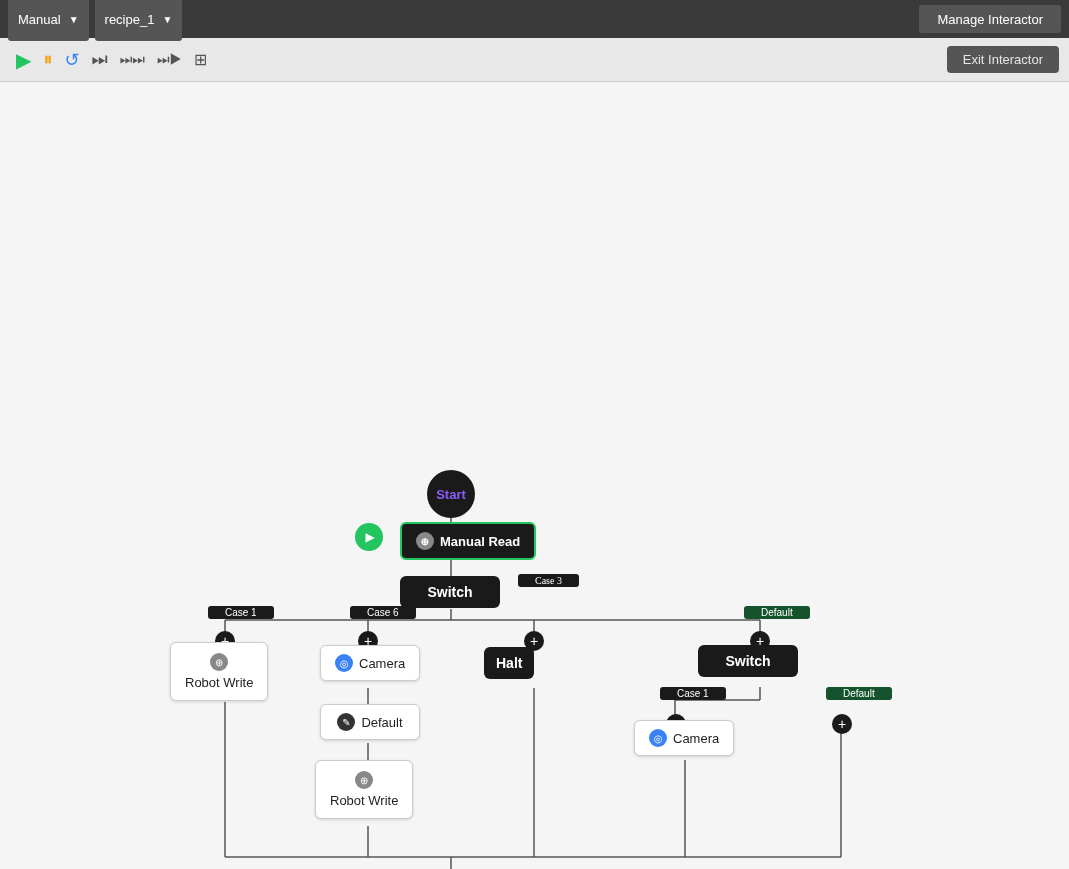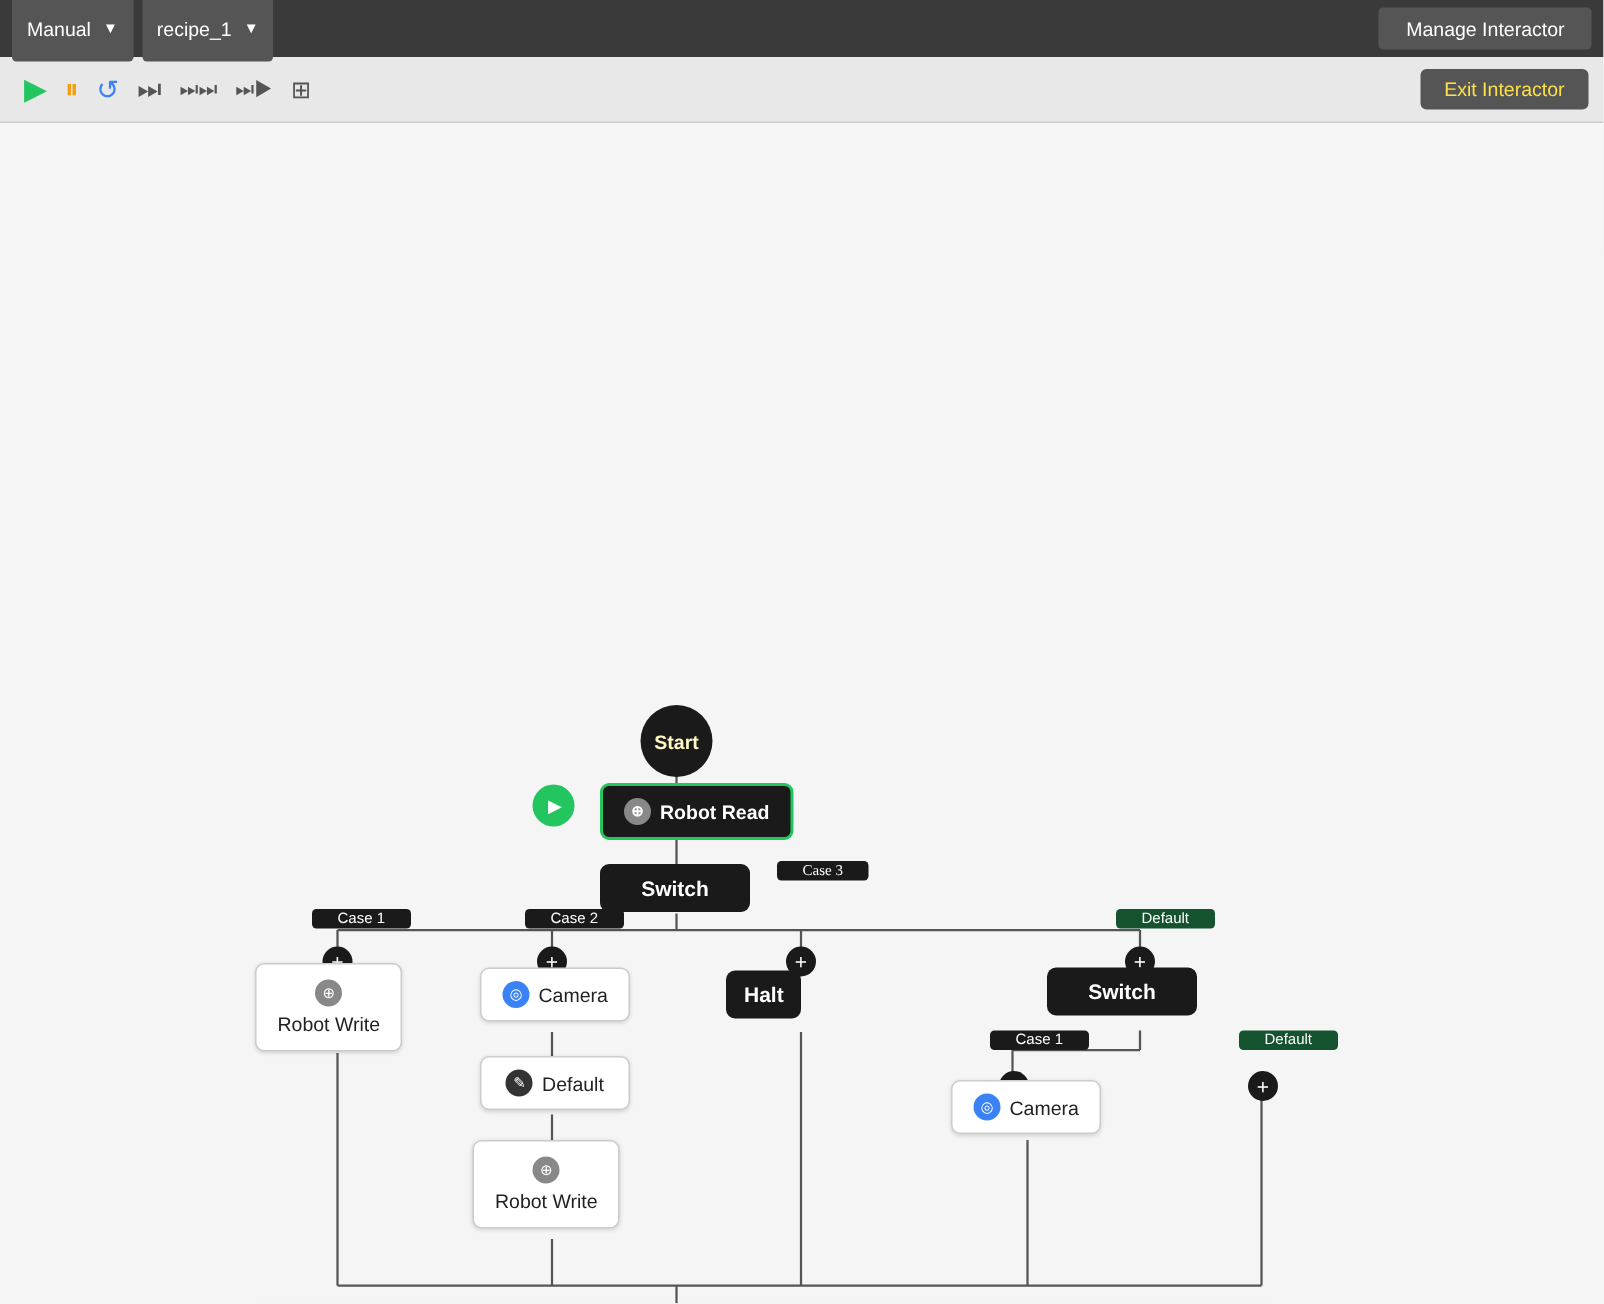--- a/index.html
+++ b/index.html
@@ -57,21 +57,21 @@
       align-items: center;
       justify-content: center;
       border-radius: 3px;
     }
     .tb-btn.play { color: #22c55e; font-size: 20px; }
     .tb-btn.pause { color: #f59e0b; }
     .tb-btn.reload { color: #3b82f6; }
     .exit-btn {
       margin-left: auto;
       background: #555;
-      color: #fde047;
+      color: #e5e5e5;
       border: none;
       padding: 6px 16px;
       font-size: 13px;
       cursor: pointer;
       border-radius: 4px;
     }
 
     
     .canvas {
       width: 1069px;
@@ -94,21 +94,21 @@
       position: absolute;
       display: flex;
       align-items: center;
       justify-content: center;
       cursor: pointer;
     }
 
     .node-circle {
       border-radius: 50%;
       background: #1a1a1a;
-      color: #fef9c3;
+      color: #8b5cf6;
       font-size: 13px;
       font-weight: bold;
       width: 48px;
       height: 48px;
       display: flex;
       align-items: center;
       justify-content: center;
     }
 
     .node-rounded {
@@ -307,36 +307,36 @@
     <div class="node-circle">
       <span>Start</span>
     </div>
   </div>
 
   <div class="play-badge" style="position:absolute; left:355px; top:441px;"></div>
 
   <div class="node" style="left:400px; top:440px;">
     <div class="node-robot-read">
       <div class="rr-icon">⊕</div>
-      <span>Robot Read</span>
+      <span>Manual Read</span>
     </div>
   </div>
 
   <div class="node" style="left:400px; top:494px;">
     <div class="node-rounded">
       <span>Switch</span>
     </div>
   </div>
 
   <div class="badge" style="left:208px; top:524px;">
     <span>Case 1</span>
   </div>
 
   <div class="badge" style="left:350px; top:524px;">
-    <span>Case 2</span>
+    <span>Case 6</span>
   </div>
 
   <div class="badge" style="left:518px; top:492px;font-family:Liberation Serif, serif;">
     <span>Case 3</span>
   </div>
 
   <div class="badge badge-orange" style="left:744px; top:524px;">
     <span>Default</span>
   </div>
 

